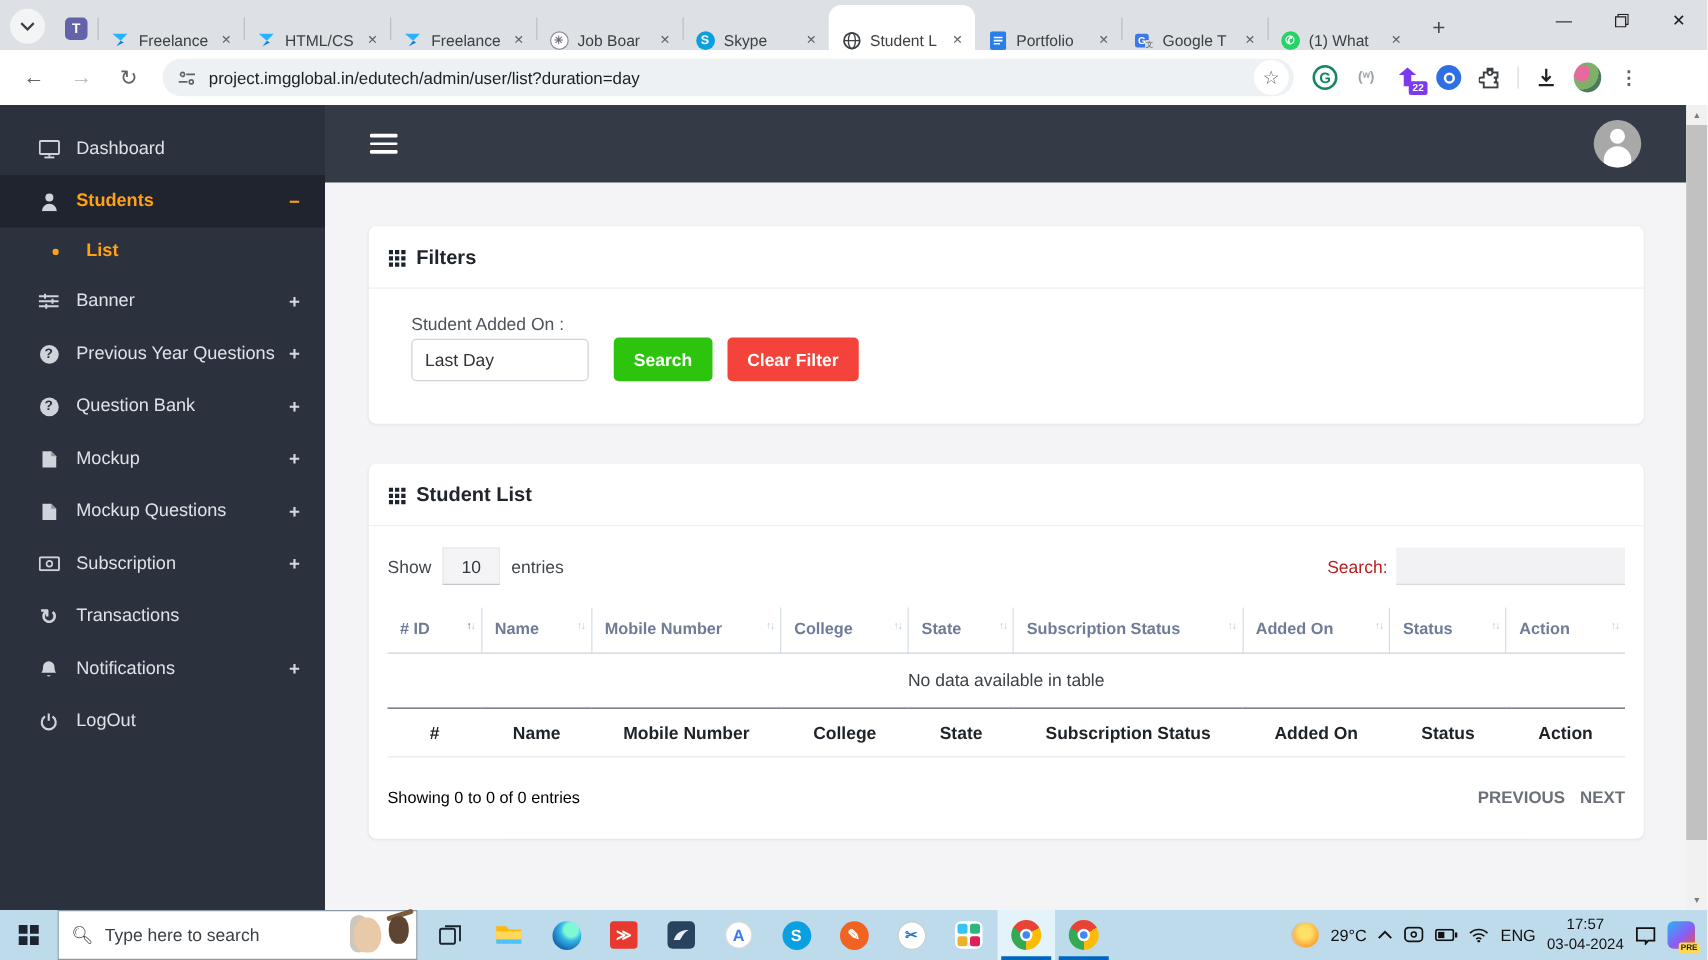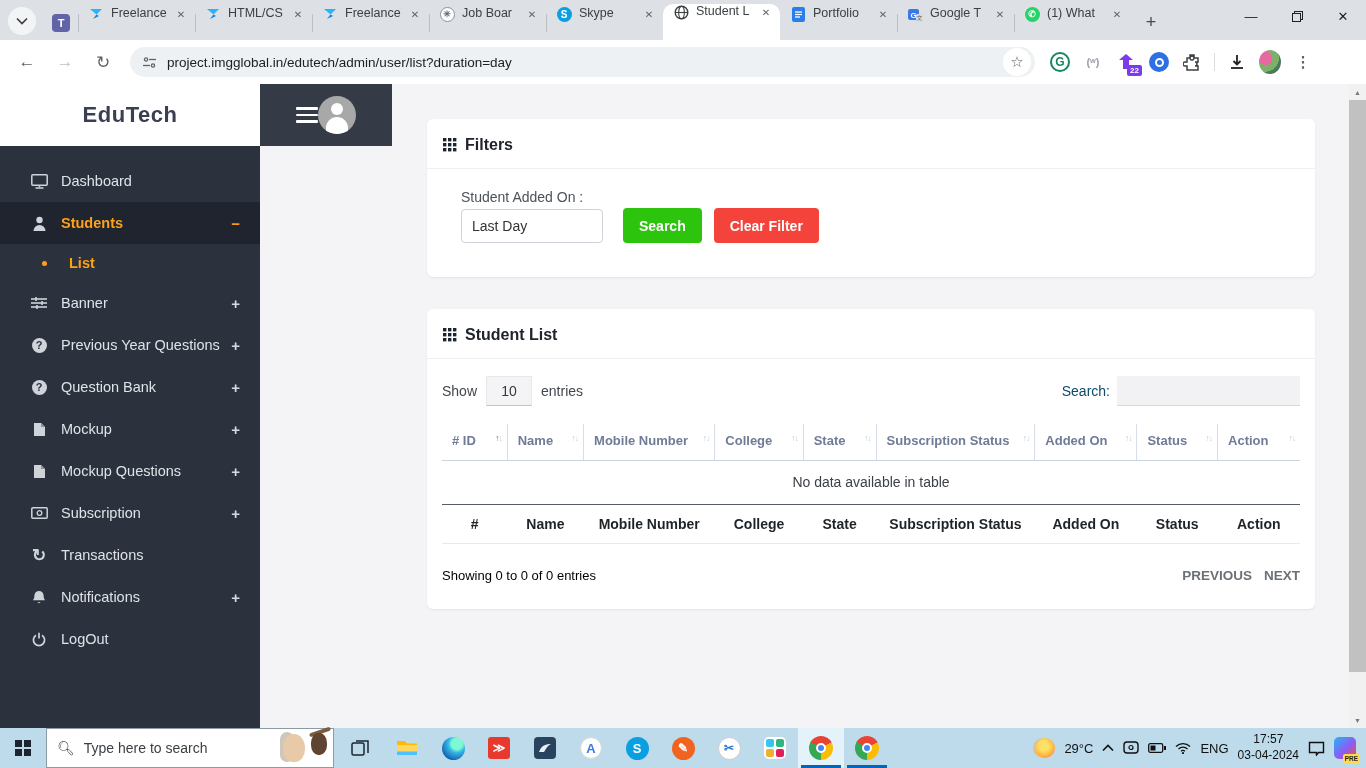--- a/index.html
+++ b/index.html
@@ -4,21 +4,21 @@
 <style>
   * { margin:0; padding:0; box-sizing:border-box; }
   html,body { width:1366px; height:768px; overflow:hidden; font-family:"Liberation Sans", sans-serif; }
   .screen { width:1366px; height:768px; display:flex; flex-direction:column; background:#fff; }
 
   
   .tabstrip { height:40px; background:#dde0e4; display:flex; align-items:flex-end; padding-left:6px; position:relative; }
   .tab-search { width:28px; height:28px; border-radius:14px; background:#f3f4f6; display:flex; align-items:center; justify-content:center; margin:0 8px 5px 2px; cursor:pointer; }
   .pinned-tab { width:34px; height:34px; display:flex; align-items:center; justify-content:center; margin-bottom:0; }
   .tabs { display:flex; align-items:flex-end; height:40px; }
-  .tab { width:117px; height:34px; display:flex; align-items:flex-start; padding:0 6px 0 10px; font-size:12.5px; color:#3c4043; position:relative; cursor:pointer; }
+  .tab { width:117px; height:34px; display:flex; align-items:flex-end; padding:0 6px 0 10px; font-size:12.5px; color:#3c4043; position:relative; cursor:pointer; }
   .tab:not(.active):before { content:""; position:absolute; left:0; top:8px; bottom:8px; width:1px; background:#9aa0a6; opacity:.5; }
   .tab.active { background:#fff; border-radius:10px 10px 0 0; height:36px; }
   .tab.active:before, .tab.active + .tab:before { display:none; }
   .tab .t-label { flex:1; white-space:nowrap; overflow:hidden; margin-left:7px; }
   .tab .t-close { width:16px; height:16px; border-radius:8px; display:flex; align-items:center; justify-content:center; font-size:10px; color:#5f6368; }
   .new-tab { width:28px; height:28px; display:flex; align-items:center; justify-content:center; font-size:18px; color:#474b50; margin:0 4px 4px 6px; cursor:pointer; }
   .win-controls { position:absolute; right:0; top:0; height:32px; display:flex; }
   .win-controls span { width:46px; height:32px; display:flex; align-items:center; justify-content:center; font-size:13px; color:#202124; cursor:pointer; }
   .tab-ico { width:16px; height:16px; display:inline-flex; align-items:center; justify-content:center; flex:none; }
   .ball { border-radius:50%; display:inline-flex; align-items:center; justify-content:center; color:#fff; font-weight:bold; }
@@ -41,21 +41,21 @@
   .side-item .s-ico { width:18px; height:18px; margin-right:13px; display:inline-flex; align-items:center; justify-content:center; color:#cfd3da; }
   .side-item .s-label { flex:1; }
   .side-item .s-toggle { font-size:15px; color:#d6d9de; font-weight:bold; }
   .side-item.active { background:#20242e; }
   .side-item.active .s-label, .side-item.active .s-toggle { color:#ffa117; font-weight:bold; }
   .side-sub { height:38px; display:flex; align-items:center; padding-left:42px; color:#ffa117; font-size:14.5px; font-weight:bold; cursor:pointer; }
   .side-sub .dot { width:5px; height:5px; border-radius:50%; background:#ffa117; margin-right:22px; }
   .qcircle { width:15px; height:15px; border-radius:50%; background:#cfd3da; color:#2b313d; font-size:11px; font-weight:bold; display:inline-flex; align-items:center; justify-content:center; }
   .hist { font-size:17px; font-weight:bold; color:#cfd3da; transform:scaleX(-1); }
 
-  .main { flex:1; display:flex; margin-right:17px; }
+  .main { flex:1; display:flex; flex-direction:column; margin-right:17px; }
   .topbar { height:62px; background:#343b47; display:flex; align-items:center; padding:0 36px; flex:none; }
   .hamburger { width:22px; cursor:pointer; }
   .hamburger div { height:2.5px; background:#fff; margin:4px 0; border-radius:1px; }
   .avatar { margin-left:auto; width:38px; height:38px; border-radius:50%; background:#a8a8a8; position:relative; overflow:hidden; cursor:pointer; }
   .avatar:before { content:""; position:absolute; top:7px; left:13px; width:12px; height:12px; border-radius:50%; background:#fff; }
   .avatar:after { content:""; position:absolute; top:21px; left:8px; width:22px; height:18px; border-radius:11px 11px 0 0; background:#fff; }
 
   .content { flex:1; overflow:hidden; padding:35px 34px 0 35px; }
   .card { background:#fff; border-radius:6px; box-shadow:0 1px 2px rgba(40,40,60,.08); margin-bottom:32px; }
   .card-head { padding:17px 20px 14px 16px; display:flex; align-items:center; border-bottom:1px solid #edeff3; }
@@ -65,21 +65,21 @@
   .filter-row { display:flex; align-items:center; }
   .text-input { width:142px; height:34px; border:1px solid #ced4da; border-radius:4px; padding:0 10px; font-size:14px; color:#333; font-family:"Liberation Sans", sans-serif; }
   .btn { border:none; border-radius:4px; color:#fff; font-size:14px; font-weight:bold; height:35px; padding:0 16px; cursor:pointer; font-family:"Liberation Sans", sans-serif; }
   .btn-search { background:#2dc40e; margin-left:20px; }
   .btn-clear { background:#f3433a; margin-left:12px; }
 
   .list-controls { display:flex; align-items:center; padding:17px 15px 12px 15px;justify-content:flex-end; }
   .show-label, .entries-label { font-size:14px; color:#42474d; }
   .page-select { width:46px; height:30px; background:#f4f4f6; border:1px solid #e8e8ec; border-bottom:1px solid #c4c4ca; margin:0 9px; display:inline-flex; align-items:center; justify-content:center; font-size:14px; color:#35393f; cursor:pointer; }
   .search-wrap { margin-left:auto; display:flex; align-items:center; }
-  .search-label { font-size:14px; color:#0c4a6e; margin-right:7px; }
+  .search-label { font-size:14px; color:#b91c1c; margin-right:7px; }
   .table-search { width:183px; height:30px; background:#f2f2f5; border:none; border-bottom:1px solid #d8d8de; font-size:14px; padding:0 8px; }
 
   table.dt { width:calc(100% - 30px); margin:6px 15px 0 15px; border-collapse:collapse; }
   .dt thead th { font-size:13px; font-weight:bold; color:#6f7b97; padding:9px 16px 12px 10px; text-align:left; border-right:1px solid #d8dee9; border-bottom:1px solid #ccd3e0; position:relative; cursor:pointer; }
   .dt thead th:last-child { border-right:none; }
   .dt thead th .sort { position:absolute; right:5px; top:9px; font-size:8.5px; color:#c3cad9; letter-spacing:-1px; }
   .dt thead th .sort .on { color:#5c6b8a; }
   .dt tbody td { text-align:center; font-size:14px; color:#3c4147; padding:13px 0 14px 0; border-bottom:1px solid #565d69; }
   .dt tfoot td { text-align:center; font-size:14px; font-weight:bold; color:#1e2328; padding:11px 6px; border-bottom:1px solid #e6e9ef; }
   .list-footer { display:flex; align-items:center; padding:24px 15px 26px 15px; }
@@ -278,21 +278,20 @@
       </span>
       <span class="ext">
           <span class="ball" style="width:24px;height:24px;background:radial-gradient(circle at 30% 35%,#e66aa0 0 30%,#7fb069 31% 60%,#4a7c59 61%);"></span>
         </span>
       <span class="ext" style="color:#5f6368;font-size:15px;font-weight:bold;">⋮</span>
     </div>
   </div>
 
   <div class="page">
     <aside class="sidebar">
-      <div class="brand">EduTech</div>
       <nav id="side-items" style="padding-top:14px;">
           <div class="side-item">
             <span class="s-ico">
               <svg width="17" height="15">
                 <rect x="0.8" y="0.8" width="15.4" height="10.4" rx="1" fill="none" stroke="#cfd3da" stroke-width="1.5"></rect>
                 <line x1="8.5" y1="11.5" x2="8.5" y2="13.4" stroke="#cfd3da" stroke-width="1.5"></line>
                 <line x1="4.5" y1="14" x2="12.5" y2="14" stroke="#cfd3da" stroke-width="1.5"></line>
               </svg>
             </span>
             <span class="s-label">Dashboard</span>

